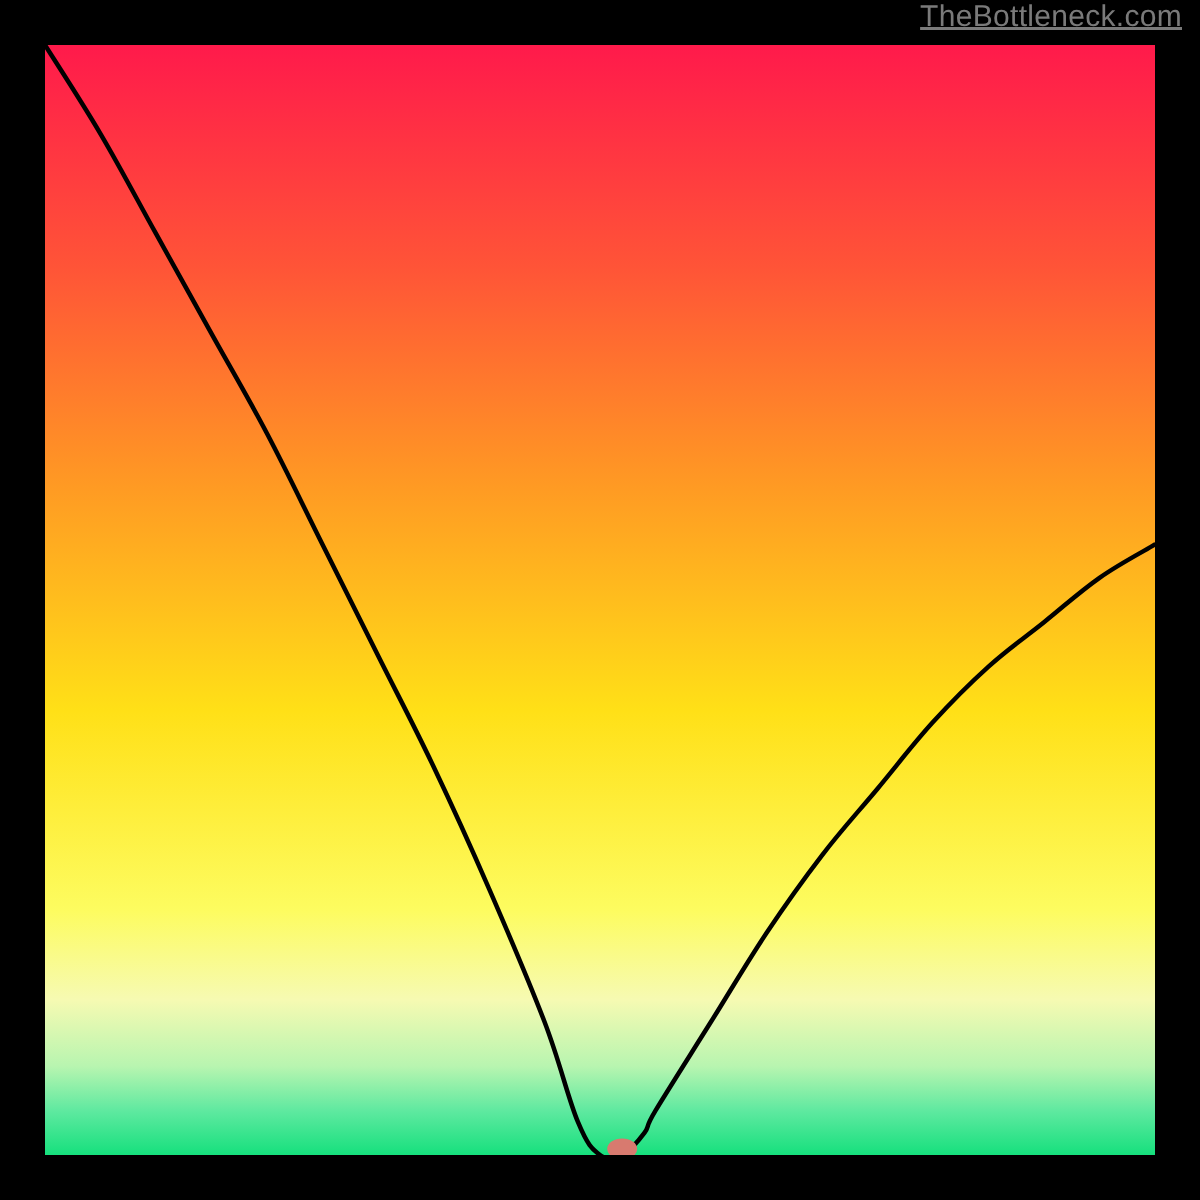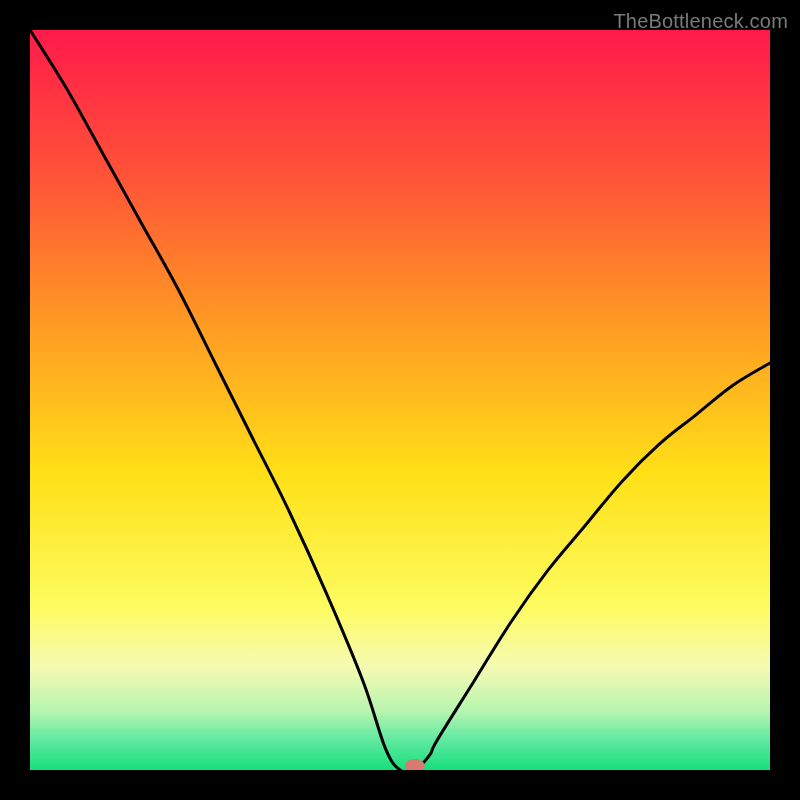--- a/index.html
+++ b/index.html
@@ -19,26 +19,27 @@
   }
   .plot {
     position: absolute;
     left: 30px;
     top: 30px;
     width: 740px;
     height: 740px;
   }
   .attribution {
     position: absolute;
-    top: 10px;
+    top: 0;
     right: 12px;
     color: #7a7a7a;
     font-size: 20px;
     font-weight: 500;
     letter-spacing: 0.2px;
+    text-decoration: underline;
   }
 </style>
 </head>
 <body>
 
 <div class="frame">
   <div class="attribution">TheBottleneck.com</div>
 
   <svg class="plot" viewBox="0 0 740 740" preserveAspectRatio="none">
     <defs>

